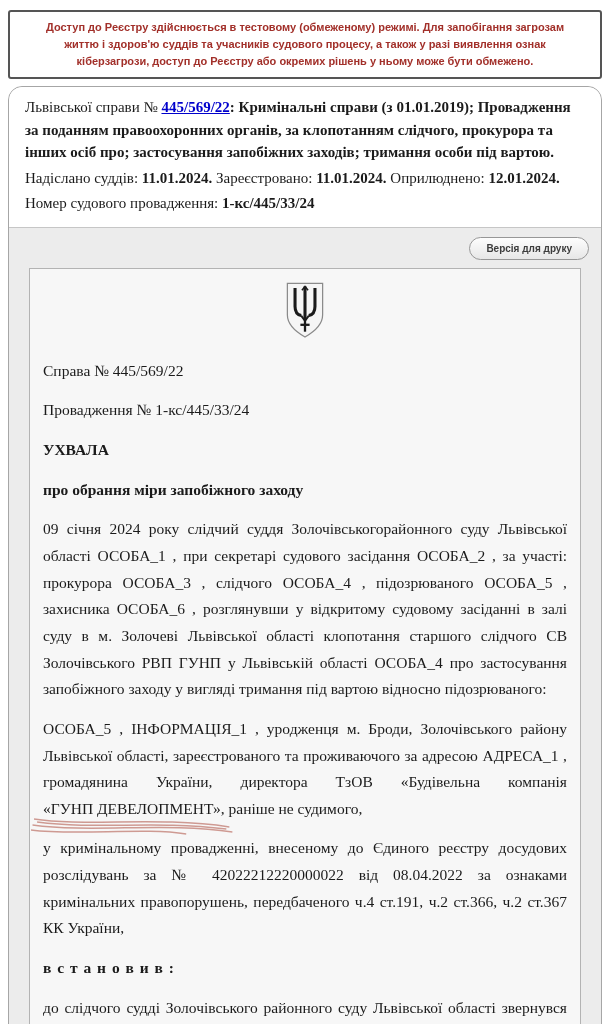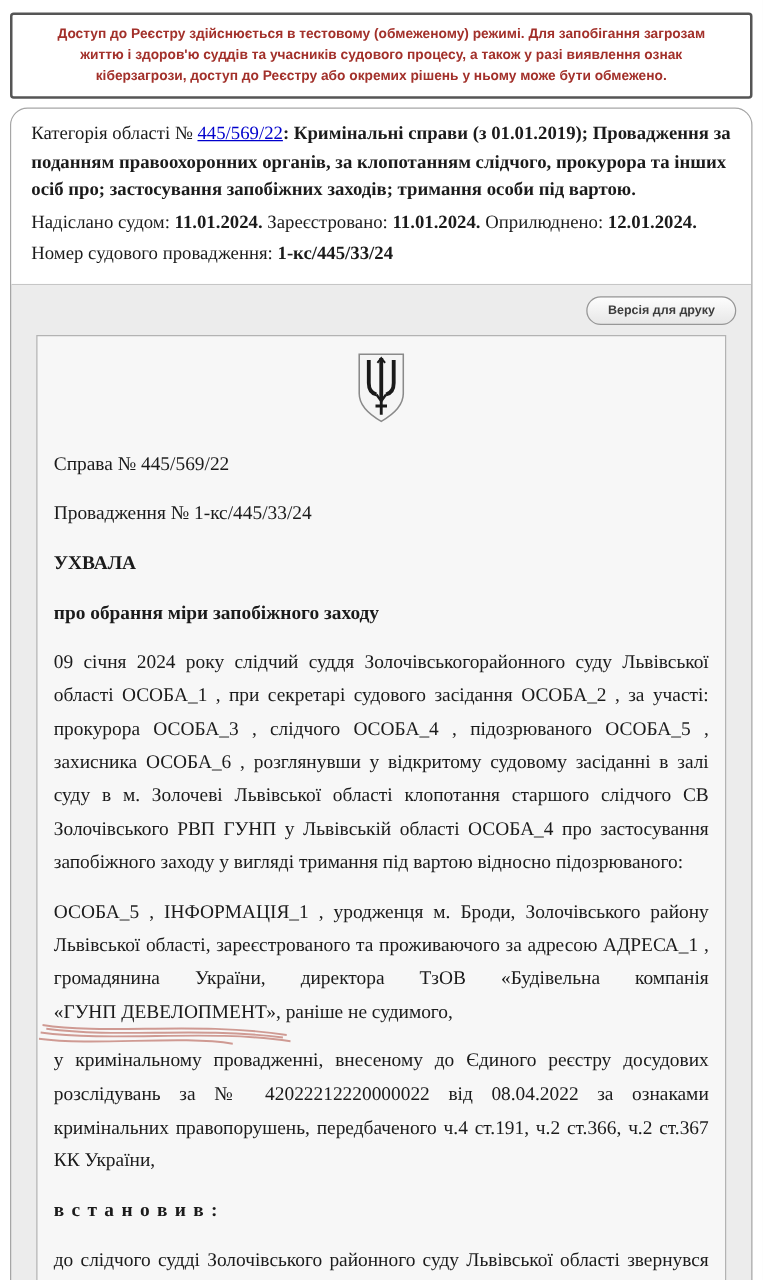--- a/index.html
+++ b/index.html
@@ -38,21 +38,21 @@
     border-radius: 13px 13px 0 0;
     padding: 9px 16px 12px 16px;
     font-size: 15px;
     color: #1b1b1b;
   }
   .case-info p { line-height: 1.5; }
   .case-info .meta { margin-top: 3px; }
   .b { font-weight: bold; }
   .case-link {
     color: #0000cc;
-    font-weight: normal;
+    font-weight: bold;
     text-decoration: underline;
     cursor: pointer;
   }
   
   .toolbar {
     padding: 9px 12px 8px 12px;
     text-align: right;
   }
   .print-btn {
     display: inline-block;
@@ -96,22 +96,22 @@
   }
 </style>
 </head>
 <body>
 
 <div class="warning-box">Доступ до Реєстру здійснюється в тестовому (обмеженому) режимі. Для запобігання загрозам життю і здоров'ю суддів та учасників судового процесу, а також у разі виявлення ознак кіберзагрози, доступ до Реєстру або окремих рішень у ньому може бути обмежено.</div>
 
 <div class="registry-panel">
 
   <div class="case-info">
-    <p><span>Категорія області № </span><a class="case-link">445/569/22</a><span class="b">: Кримінальні справи (з 01.01.2019); Провадження за поданням правоохоронних органів, за клопотанням слідчого, прокурора та інших осіб про; застосування запобіжних заходів; тримання особи під вартою.</span></p>
-    <p class="meta"><span>Надіслано судом: </span><span class="b">11.01.2024.</span><span> Зареєстровано: </span><span class="b">11.01.2024.</span><span> Оприлюднено: </span><span class="b">12.01.2024.</span></p>
+    <p><span>Львівської справи № </span><a class="case-link">445/569/22</a><span class="b">: Кримінальні справи (з 01.01.2019); Провадження за поданням правоохоронних органів, за клопотанням слідчого, прокурора та інших осіб про; застосування запобіжних заходів; тримання особи під вартою.</span></p>
+    <p class="meta"><span>Надіслано суддів: </span><span class="b">11.01.2024.</span><span> Зареєстровано: </span><span class="b">11.01.2024.</span><span> Оприлюднено: </span><span class="b">12.01.2024.</span></p>
     <p class="meta"><span>Номер судового провадження: </span><span class="b">1-кс/445/33/24</span></p>
   </div>
 
   <div class="toolbar">
     <button class="print-btn">Версія для друку</button>
   </div>
 
   <div class="doc">
 
     <div class="emblem-wrap">

